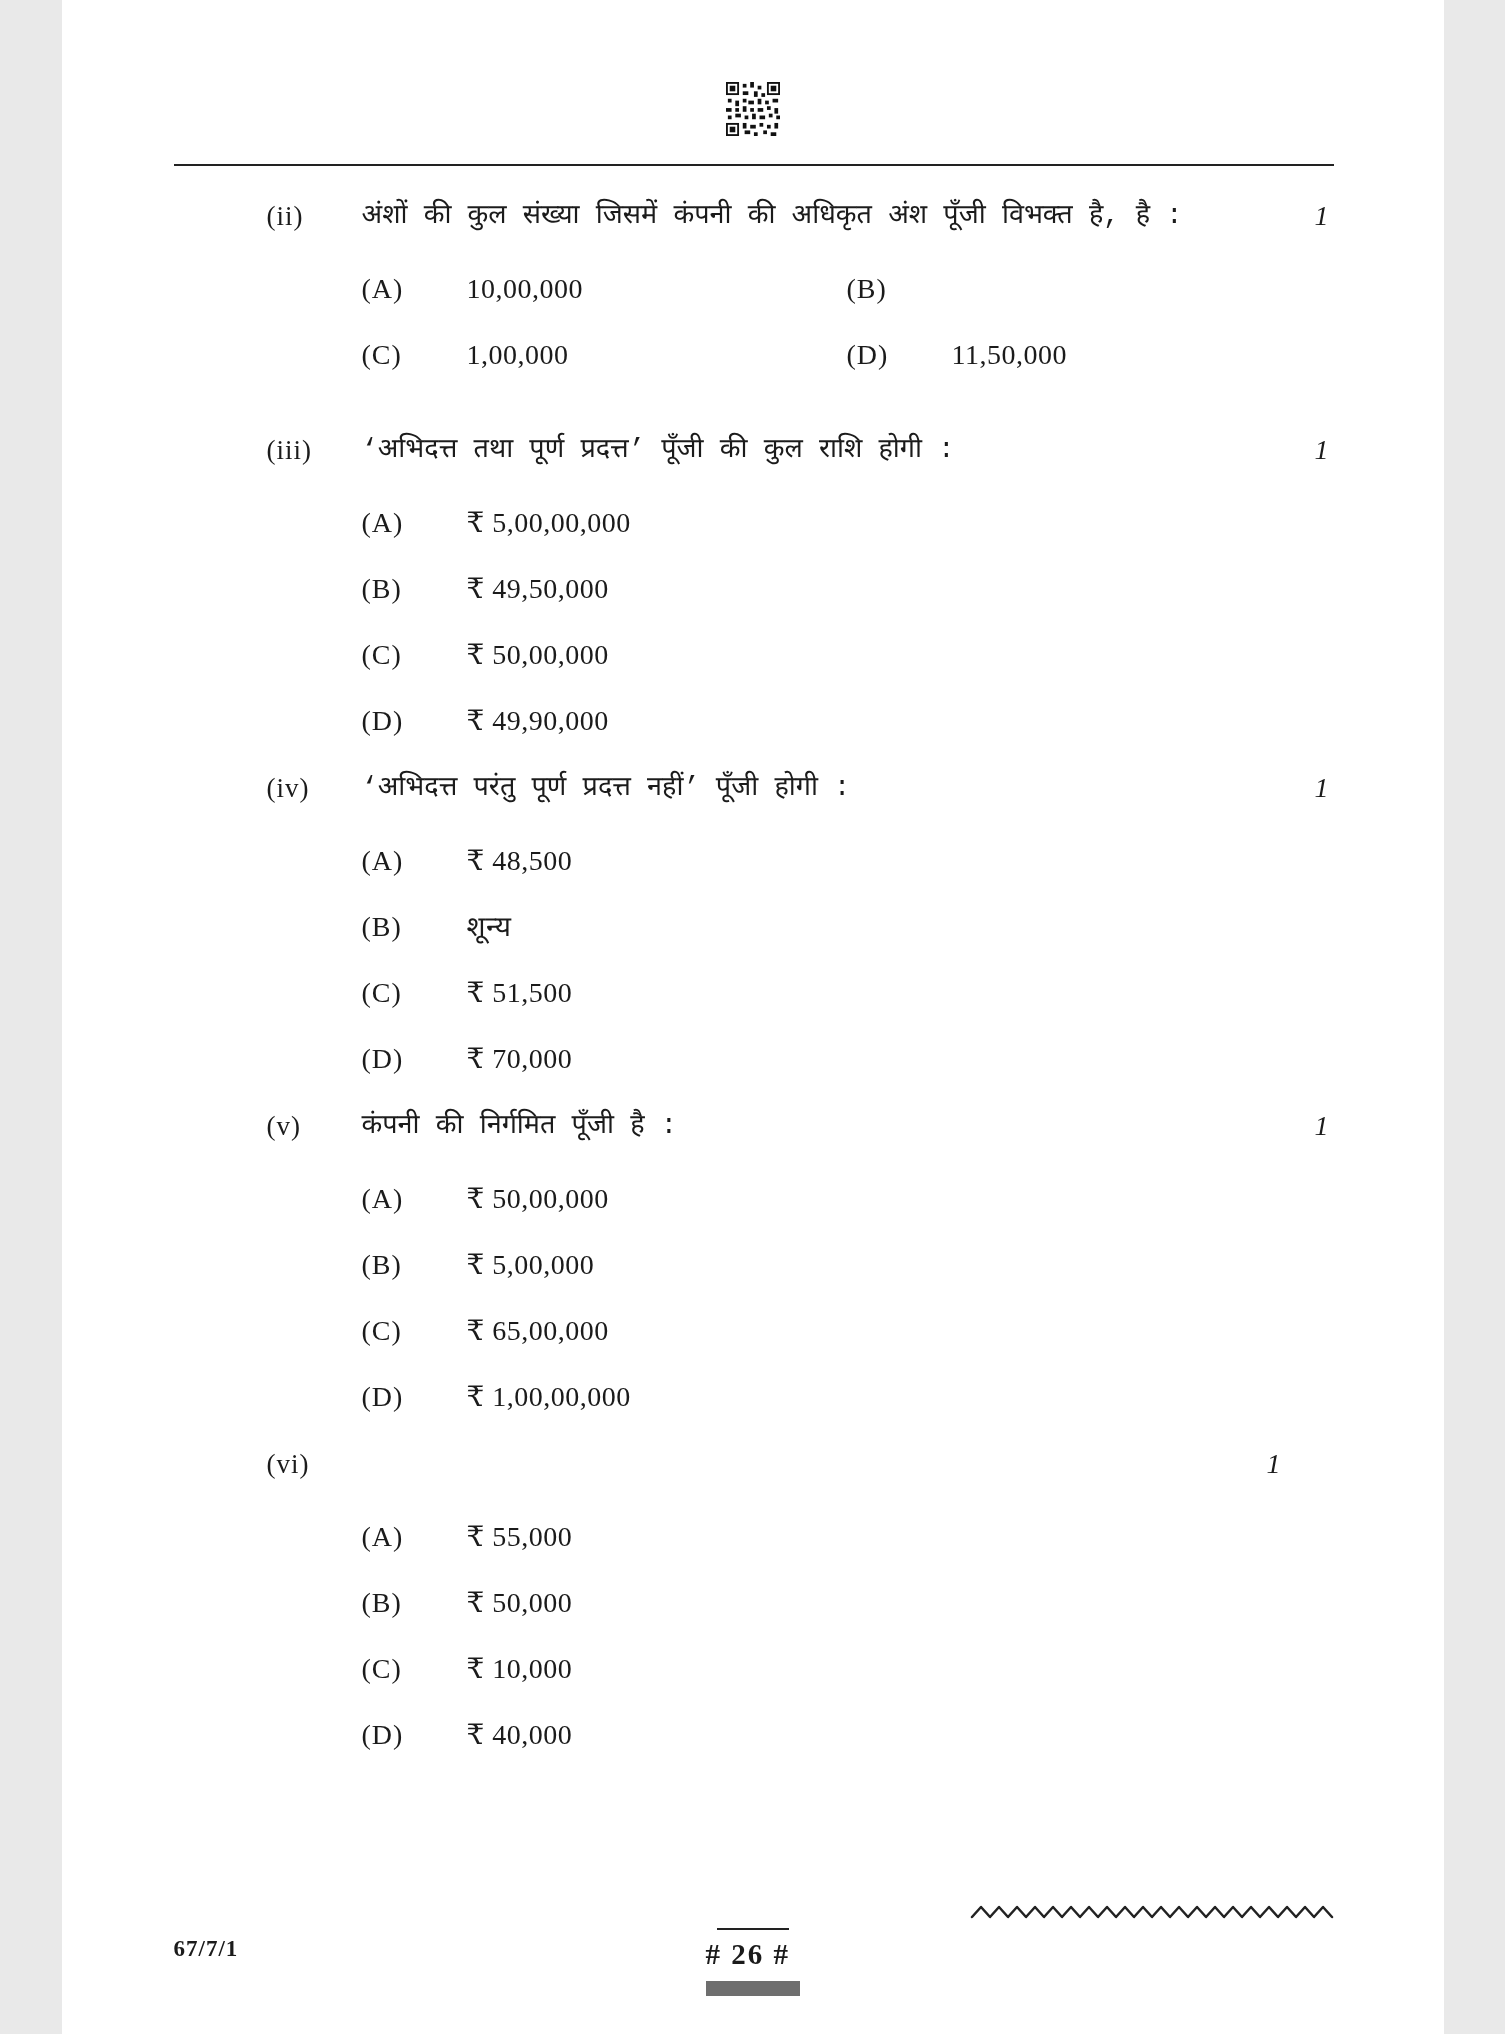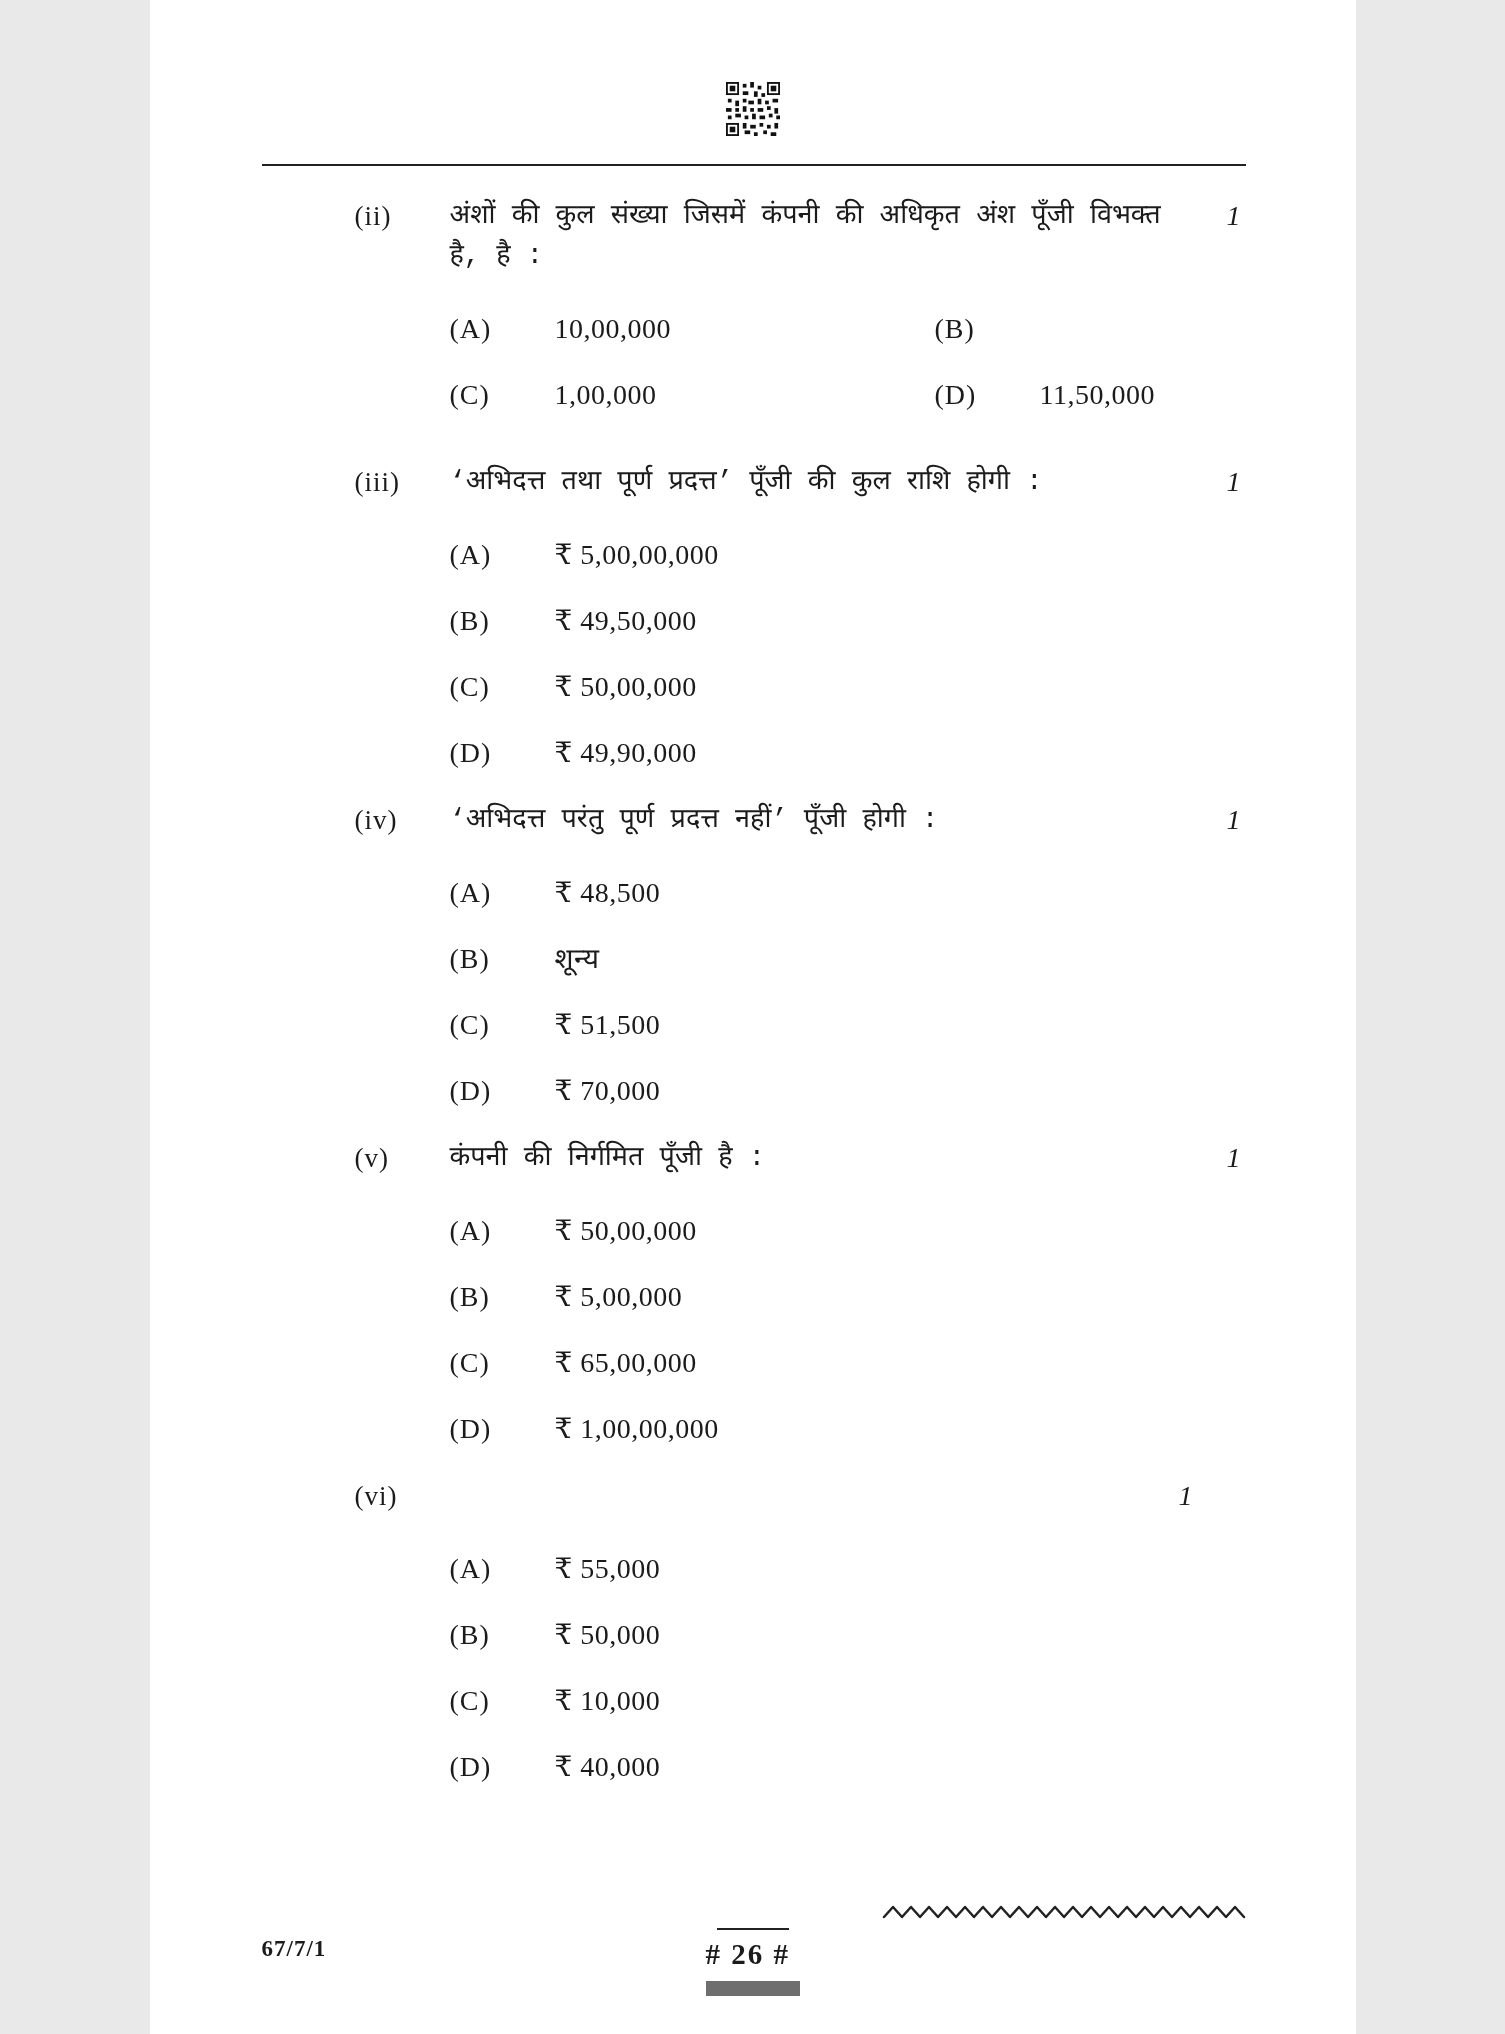--- a/index.html
+++ b/index.html
@@ -1,37 +1,37 @@
 <!DOCTYPE html>
 <html><head>
 <meta charset="utf-8">
 <style>
   * { margin:0; padding:0; box-sizing:border-box; }
   html,body { background:#e9e9e9; }
   .page {
     position:relative;
-    width:1206px; height:2034px;
+    width:1382px; height:2034px;
     margin:0 auto;
     background:#ffffff;
     font-family:"Liberation Serif","DejaVu Serif",serif;
     color:#1b1b1b;
     overflow:hidden;
   }
   .qr {
     display:block;
     margin:82px auto 0 auto;
     width:54px; height:54px;
   }
   .rule {
     border:none;
     border-top:2.5px solid #222;
     margin:28px 110px 0 112px;
   }
   .content { padding-left:205px; padding-right:115px; }
-  .question { margin-top:20px; }
+  .question { margin-top:28px; }
   .question.first { margin-top:30px; }
   .q-head {
     display:grid;
     grid-template-columns:95px 1fr 48px;
     align-items:start;
     line-height:40px;
     margin-bottom:34px;
     font-size:27px;
   }
   .q-num { font-size:27px; letter-spacing:1px; }

